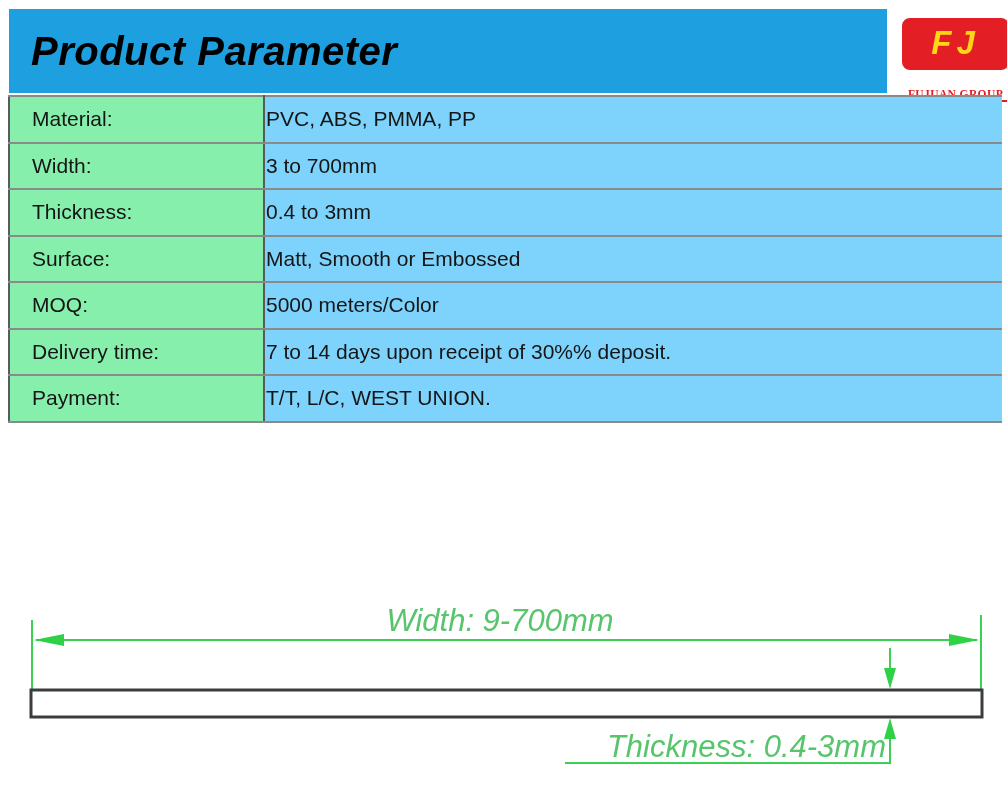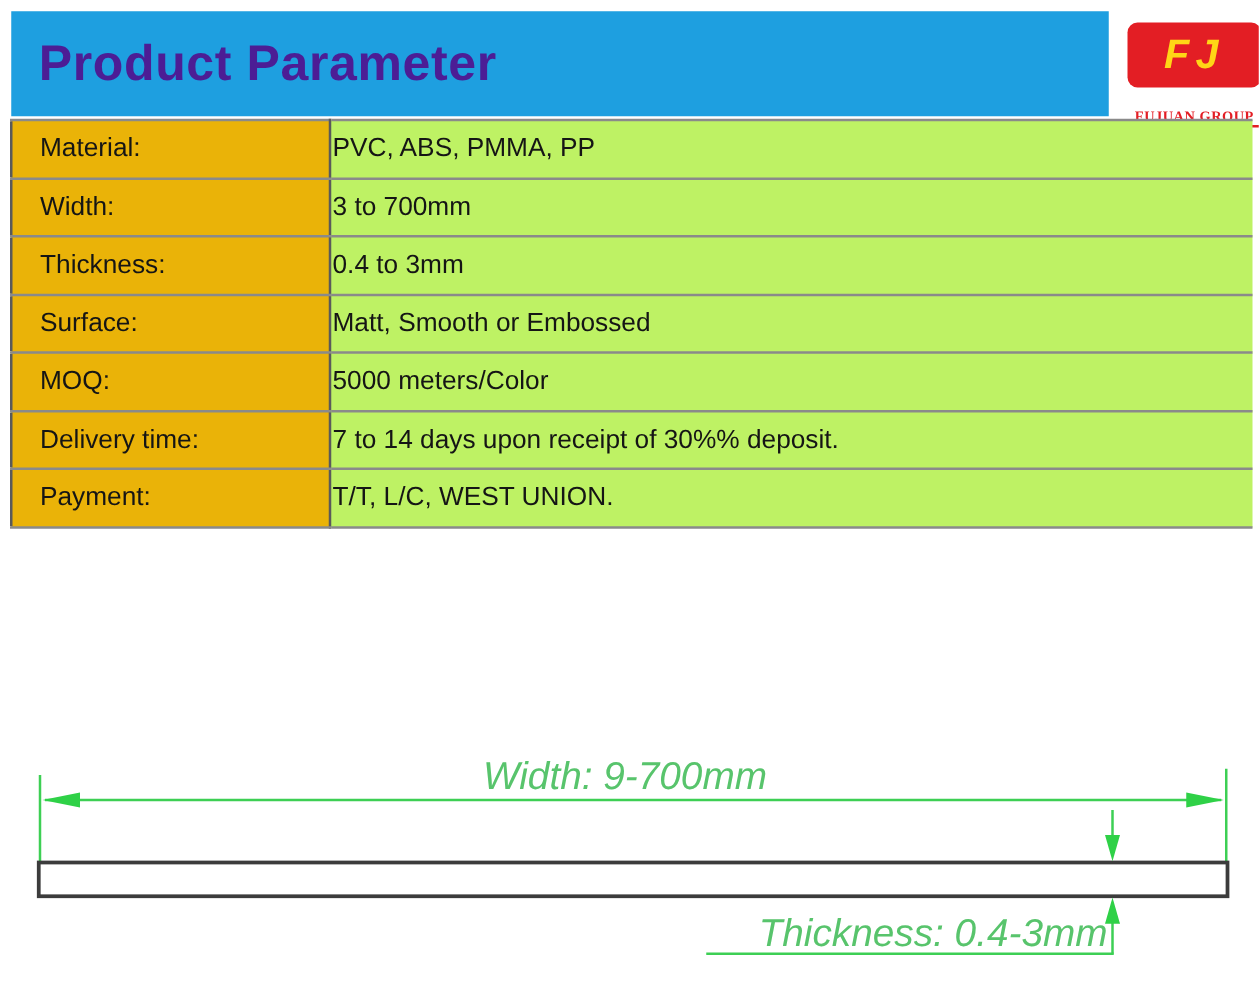--- a/index.html
+++ b/index.html
@@ -8,21 +8,21 @@
     font-family:"Liberation Sans", sans-serif;
     position:relative;overflow:hidden;
   }
   
   .header-bar{
     position:absolute;left:9px;top:9px;width:878px;height:84px;
     background:#1e9fe0;display:flex;align-items:center;
     padding-left:22px;box-sizing:border-box;
   }
   .header-title{
-    color:#4c1d95;font-size:40px;font-weight:bold;letter-spacing:0.5px;
+    color:#000000;font-size:40px;font-weight:bold;letter-spacing:0.5px;font-style:italic;
   }
   .logo{
     position:absolute;left:902px;top:18px;width:107px;text-align:center;border-radius:20px;
   }
   .logo-box{
     background:#e31e24;border-radius:8px;height:52px;
     display:flex;align-items:center;justify-content:center;
     color:#ffd616;font-size:33px;font-weight:900;font-style:italic;
     letter-spacing:5px;padding-bottom:3px;box-sizing:border-box;
   }
@@ -35,24 +35,24 @@
   table.params{
     position:absolute;left:8px;top:95px;width:994px;
     border-collapse:collapse;border-left:2px solid #5a5a5a;
     table-layout:fixed;
   }
   table.params td{
     border-top:2px solid #8a8a8a;border-bottom:2px solid #8a8a8a;
     height:42.5px;font-size:21px;color:#151515;vertical-align:middle;
   }
   td.p-label{
-    background:#eab308;width:230px;padding-left:22px;
+    background:#86efac;width:230px;padding-left:22px;
     border-right:2px solid #5a5a5a;
   }
-  td.p-value{background:#bef264;}
+  td.p-value{background:#7dd3fc;}
   
   .diagram{position:absolute;left:0;top:580px;}
   .dim-text{
     font-family:"Liberation Sans", sans-serif;font-style:italic;
     font-size:31px;fill:#58c46c;
   }
 </style>
 </head>
 <body>
 

